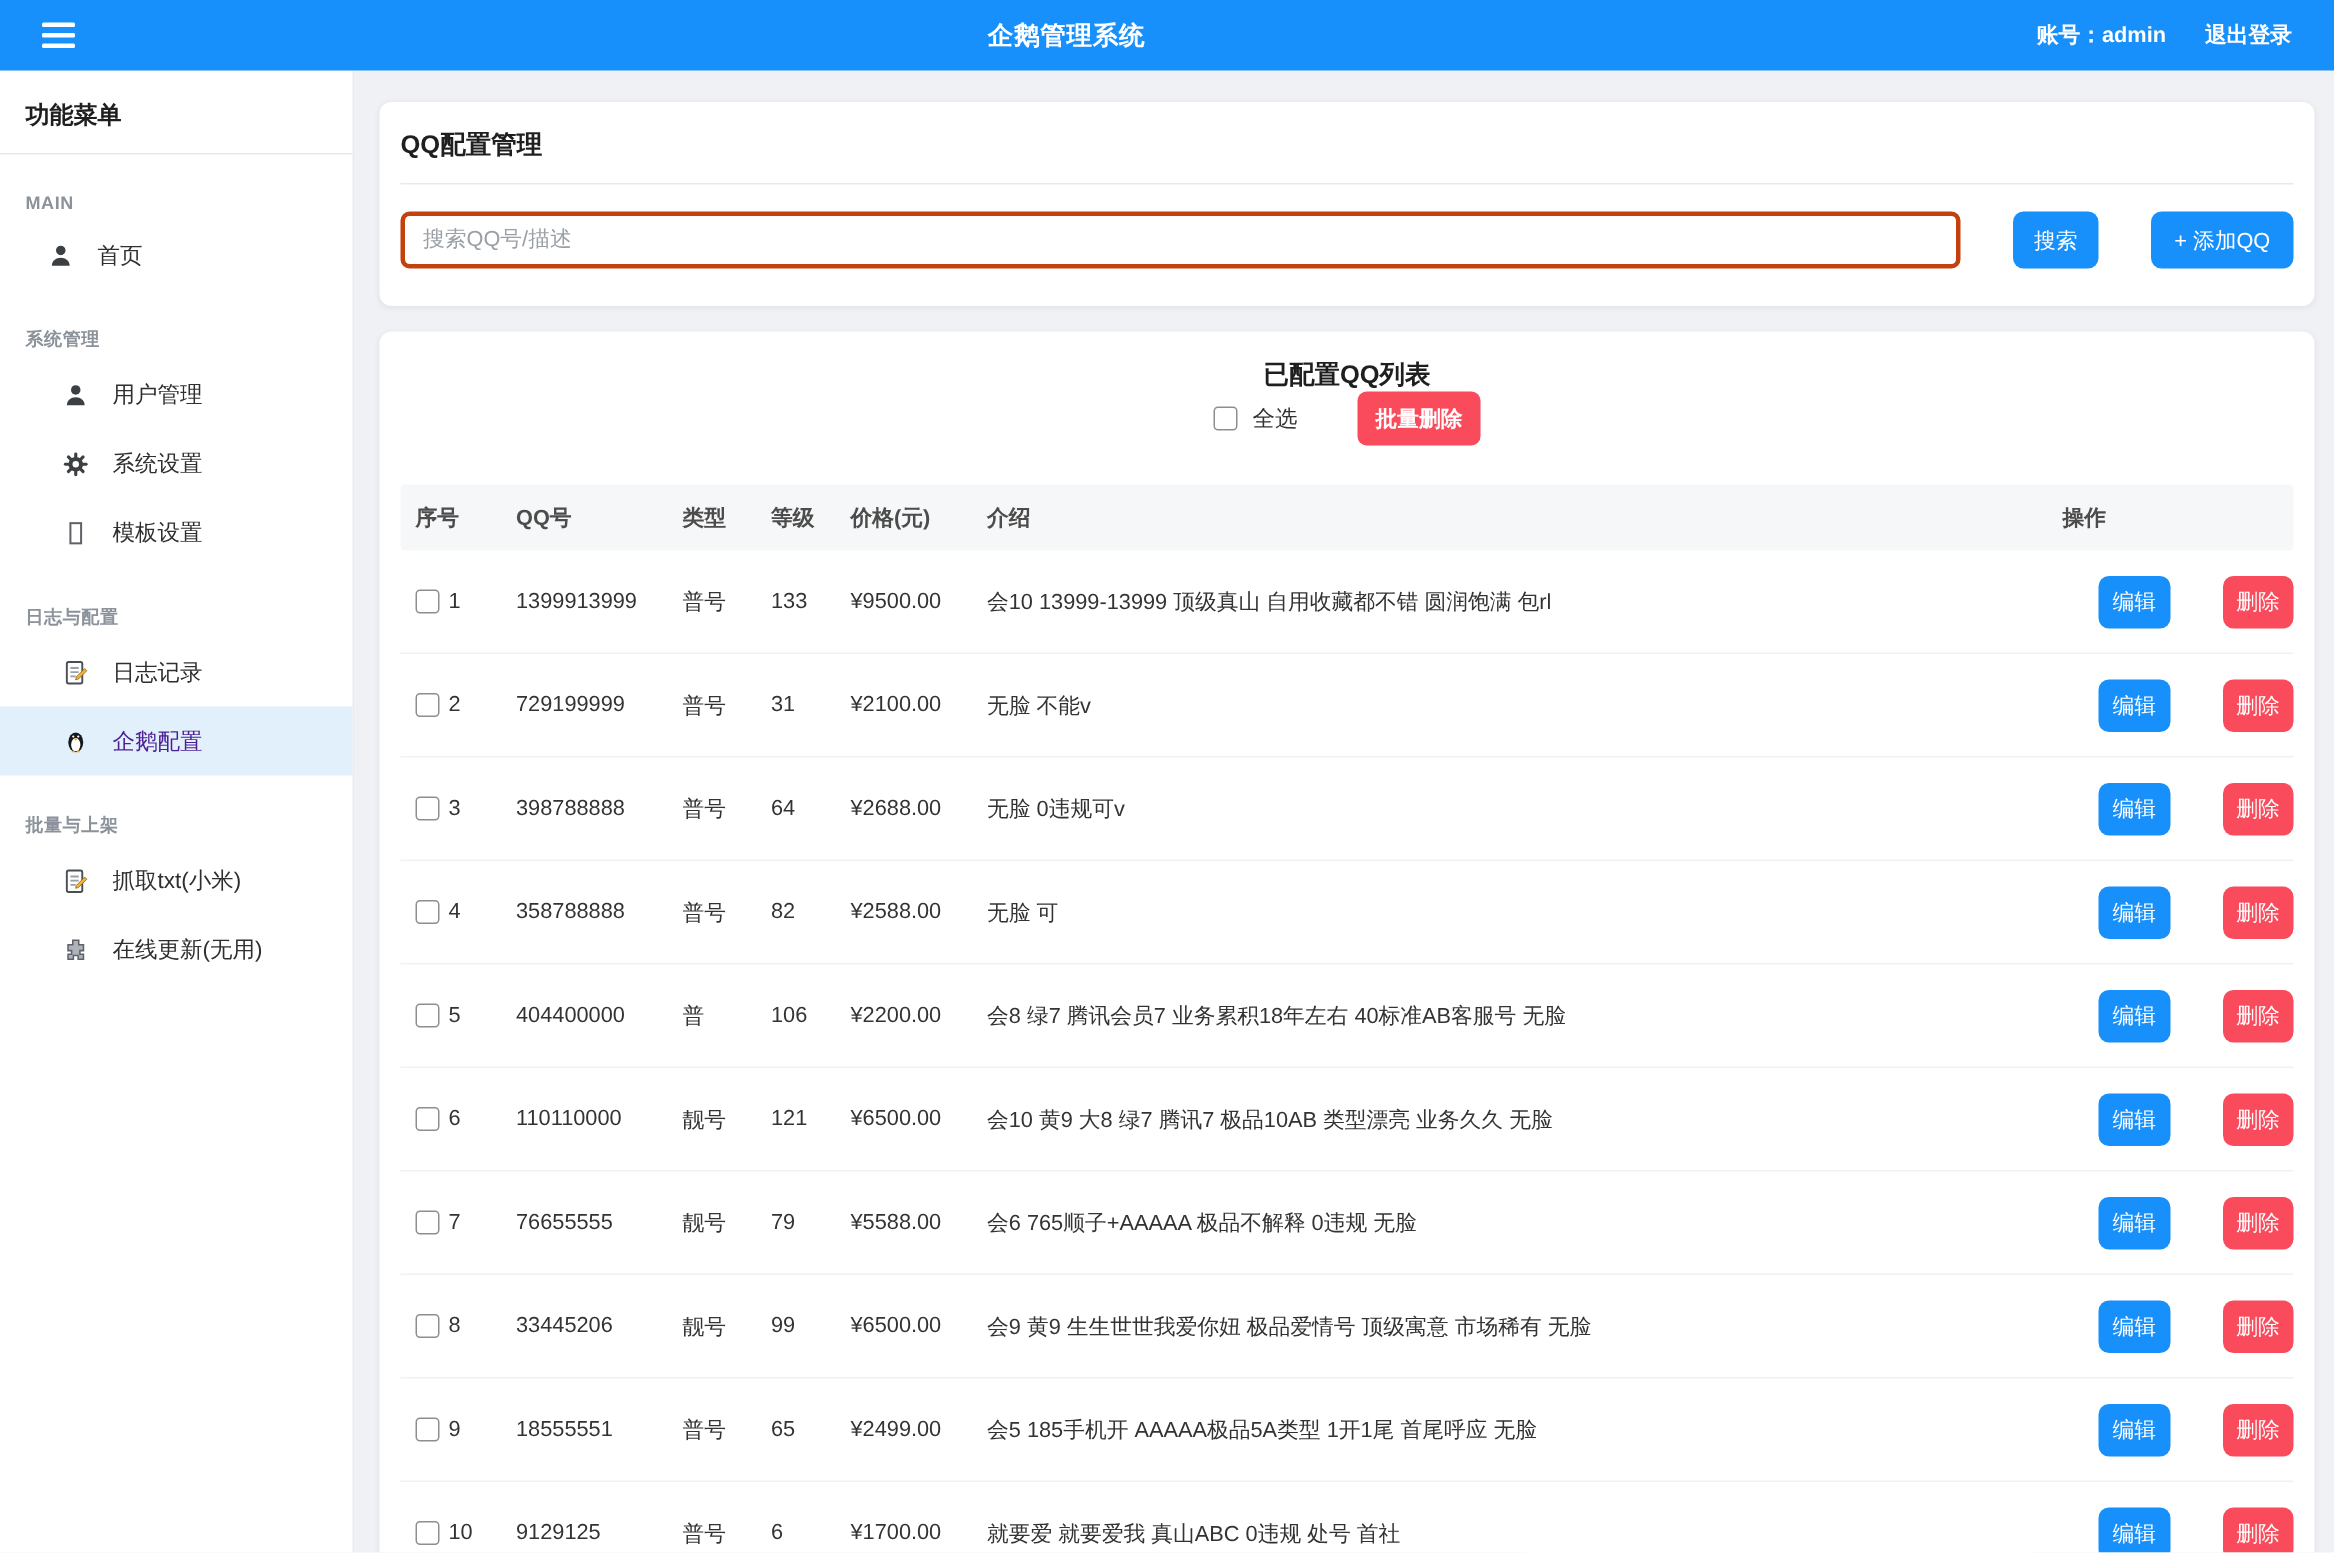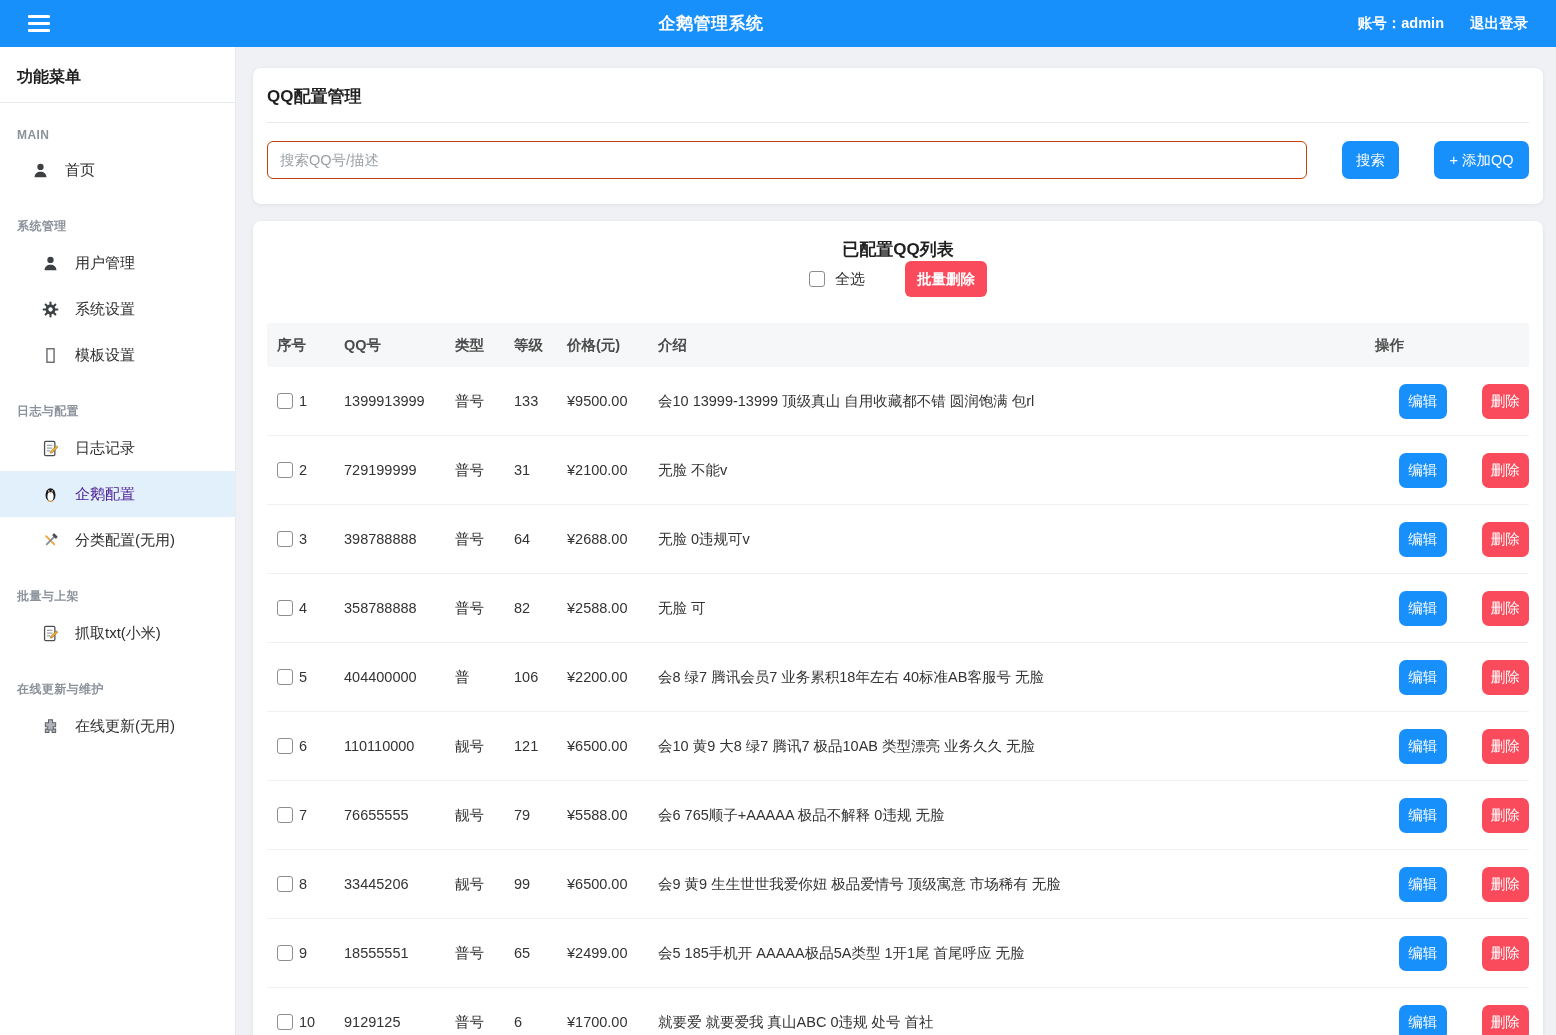--- a/index.html
+++ b/index.html
@@ -30,21 +30,21 @@
   .menu-item.active { background:#e1f0fb; color:#4c1d95; }
   .menu-item .icon { width:20px; height:20px; display:flex; align-items:center; justify-content:center; flex:none; }
   .menu-item .icon svg { width:19px; height:19px; }
   
   .main { position:absolute; left:236px; top:47px; right:0; bottom:0; padding:21px 13px 0 17px; overflow:hidden; }
   .card { background:#fff; border-radius:8px; box-shadow:0 1px 4px rgba(25,35,60,.07); padding:17px 14px; }
   .card + .card { margin-top:17px; }
   .card-title { font-size:17px; font-weight:bold; color:#1f1f1f; }
   .divider { height:1px; background:#e7e9ec; margin-top:14px; }
   .search-row { display:flex; align-items:center; gap:11px; margin-top:18px; padding-bottom:8px; }
-  .search-input { flex:1; height:38px; border:1px solid #c2410c; border-radius:6px; padding:0 12px; font-size:14.5px; color:#333; outline:none; font-family:inherit; }
+  .search-input { flex:1; height:38px; border:3px solid #c2410c; border-radius:6px; padding:0 12px; font-size:14.5px; color:#333; outline:none; font-family:inherit; }
   .search-input::placeholder { color:#9aa0a6; }
   .btn { border:none; color:#fff; border-radius:7px; font-size:14.5px; cursor:pointer; font-family:inherit; white-space:nowrap;margin-left:24px; }
   .btn-blue { background:#1890fb; }
   .btn-red { background:#fa4b5c; }
   .btn-search { width:57px; height:38px; }
   .btn-add { width:95px; height:38px; }
   .btn-batch { width:82px; height:36px; border-radius:6px; font-weight:bold; }
   .btn-sm { width:54px; height:35px; }
   .list-head { display:flex; align-items:center; justify-content:space-between; margin-bottom:26px;flex-direction:column; }
   .list-controls { display:flex; align-items:center; gap:10px; }
@@ -145,48 +145,37 @@
               <ellipse cx="12" cy="14.5" rx="3.9" ry="5.6" fill="#fff"></ellipse>
               <circle cx="9.9" cy="7.6" r=".95" fill="#fff"></circle>
               <circle cx="14.1" cy="7.6" r=".95" fill="#fff"></circle>
               <path d="M10.4 9.2h3.2L12 11.2z" fill="#f6a31c"></path>
               <path d="M8.2 20.8l1.7-1.9 1.6 1.9z" fill="#f6a31c"></path>
               <path d="M15.8 20.8l-1.7-1.9-1.6 1.9z" fill="#f6a31c"></path>
             </svg>
           </span>
           <span>企鹅配置</span>
         </div>
-        <div class="menu-item">
-          <span class="icon">
-            <svg viewBox="0 0 24 24">
-              <rect x="10.8" y="3" width="2.4" height="17" rx="1.2" fill="#f0a63a" transform="rotate(-45 12 12)"></rect>
-              <rect x="10.8" y="3" width="2.4" height="17" rx="1.2" fill="#8a8f98" transform="rotate(45 12 12)"></rect>
-              <rect x="8.6" y="2.2" width="6.8" height="3.6" rx=".8" fill="#4a4d52" transform="rotate(45 12 12)"></rect>
-            </svg>
-          </span>
-          <span>分类配置(无用)</span>
-        </div>
       </div>
       <div class="section section-3">
         <div class="section-label">批量与上架</div>
         <div class="menu-item">
           <span class="icon">
             <svg viewBox="0 0 24 24">
               <rect x="4.5" y="3" width="13" height="18" rx="1.5" fill="#fdfdfd" stroke="#4a4d52" stroke-width="1.6"></rect>
               <line x1="7.5" y1="8" x2="14.5" y2="8" stroke="#9aa0a6" stroke-width="1.5"></line>
               <line x1="7.5" y1="11.5" x2="14.5" y2="11.5" stroke="#9aa0a6" stroke-width="1.5"></line>
               <line x1="7.5" y1="15" x2="12" y2="15" stroke="#9aa0a6" stroke-width="1.5"></line>
               <path d="M12.5 15.5l7-7 1.8 1.8-7 7-2.4.6z" fill="#f2b234" stroke="#8a6a1d" stroke-width=".7"></path>
             </svg>
           </span>
           <span>抓取txt(小米)</span>
         </div>
       </div>
       <div class="section section-4">
-        <div class="section-label">在线更新与维护</div>
         <div class="menu-item">
           <span class="icon">
             <svg viewBox="0 0 24 24">
               <path fill="#aeb3ba" stroke="#5f6368" stroke-width="1.3" d="M9.5 3.5h5v3.8h4v5h-3v3h3v4.2h-4.5v-3h-4v3H5.5v-4.2h3v-3h-3v-5h4z"></path>
             </svg>
           </span>
           <span>在线更新(无用)</span>
         </div>
       </div>
     </nav>

